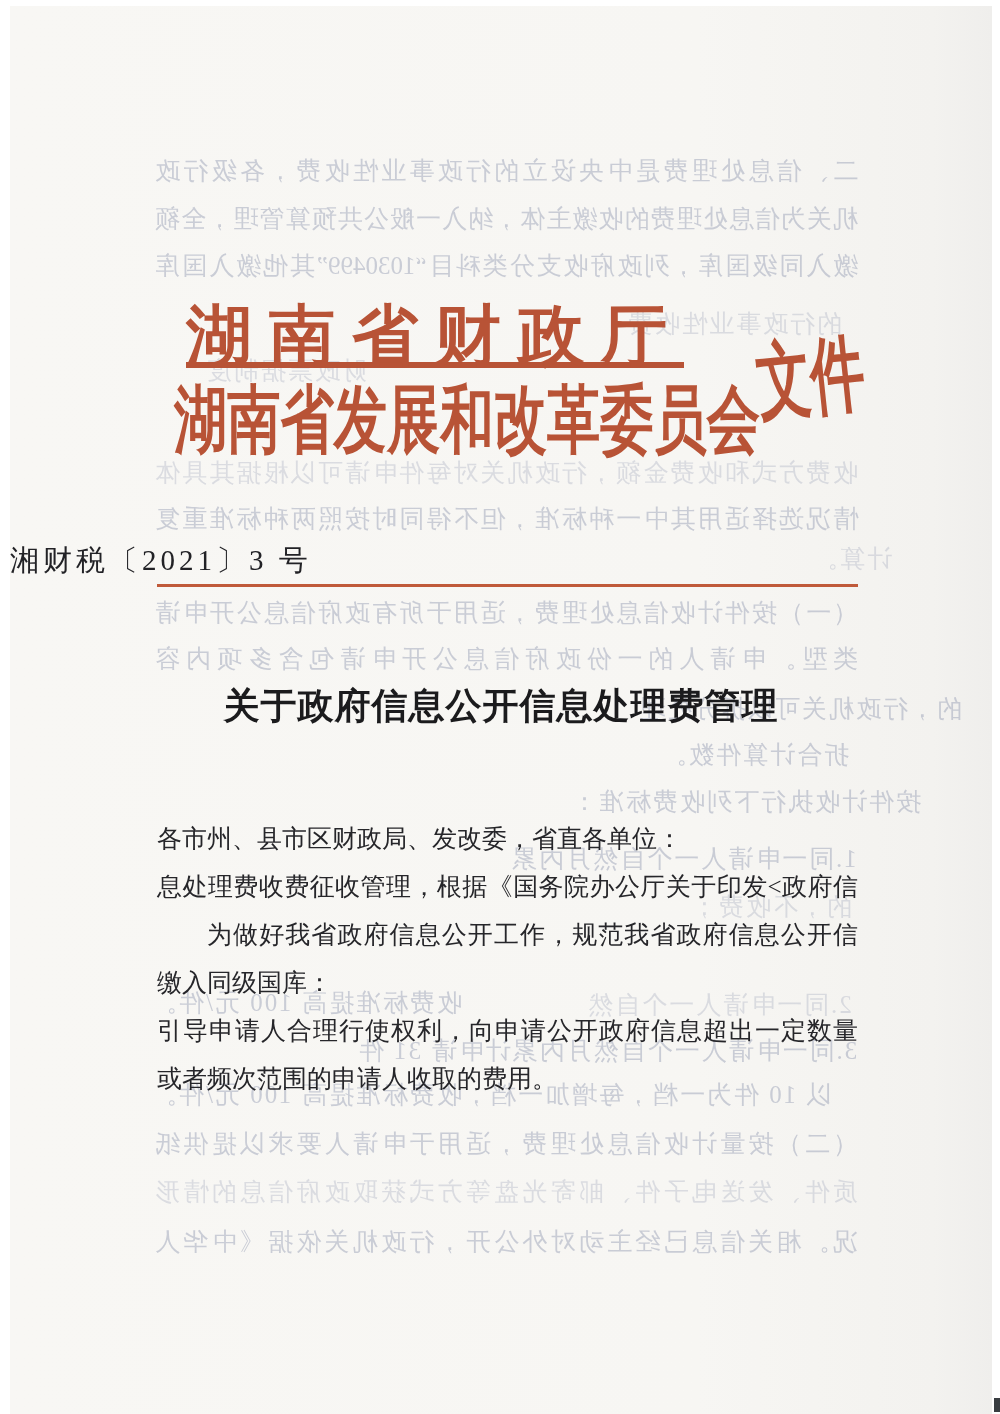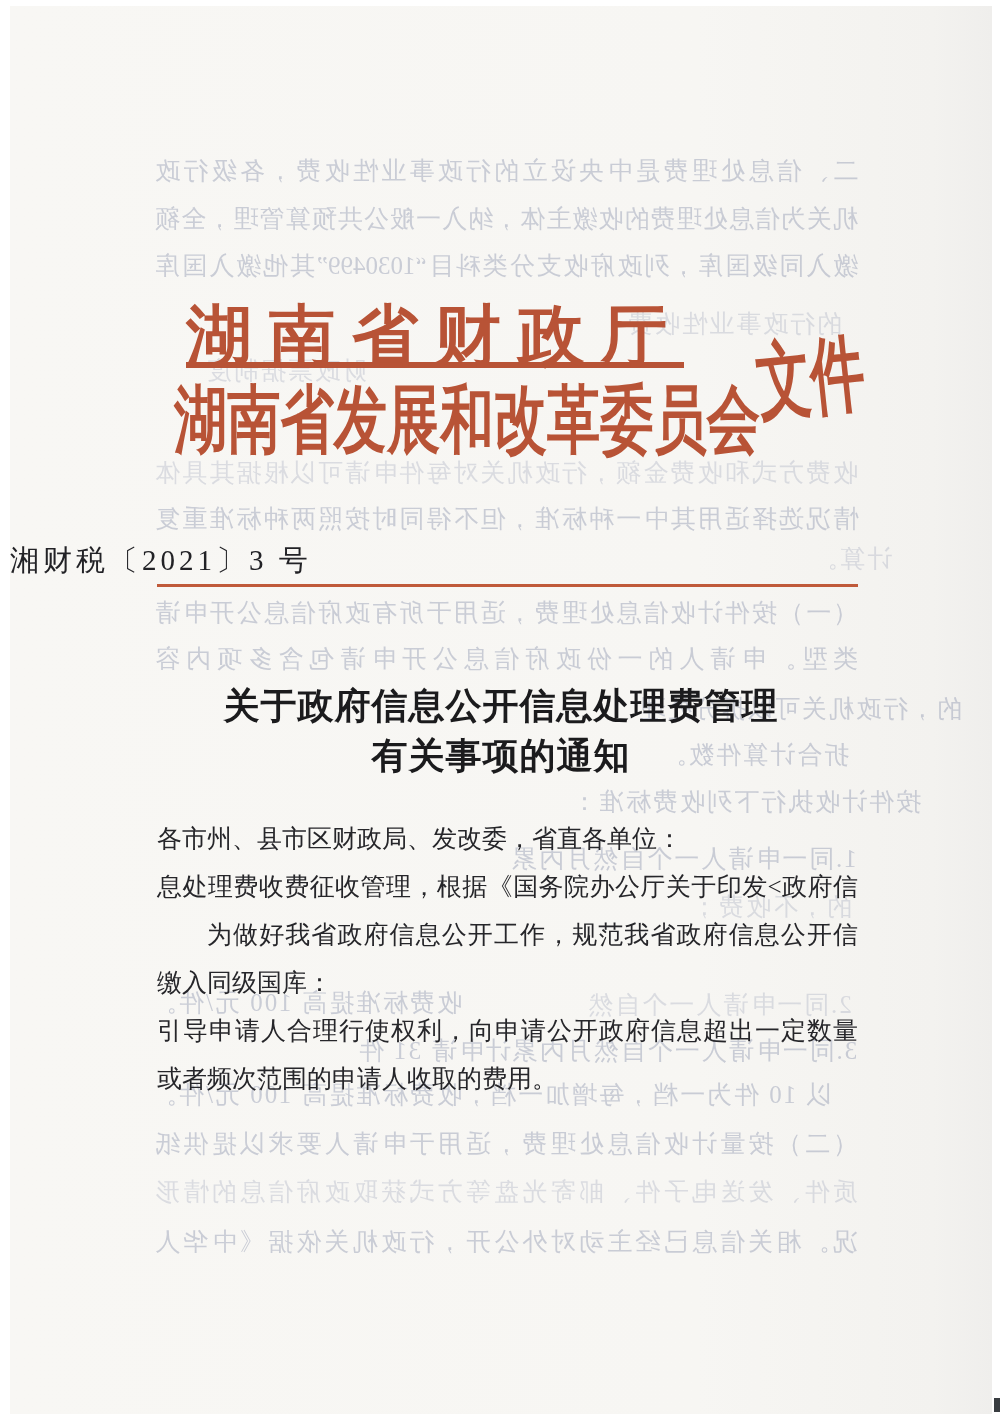--- a/index.html
+++ b/index.html
@@ -100,21 +100,20 @@
     <div class="org2">湖南省发展和改革委员会</div>
     <div class="doclabel">文件</div>
   </div>
 
   <div class="docnum">湘财税〔2021〕3 号</div>
 
   <div class="rule"></div>
 
   <div class="title">
     <div>关于政府信息公开信息处理费管理</div>
-    <div>有关事项的通知</div>
   </div>
 
   <div class="bodytext">
     <div class="ln plain">各市州、县市区财政局、发改委，省直各单位：</div>
     <div class="ln">息处理费收费征收管理，根据《国务院办公厅关于印发&lt;政府信</div>
     <div class="ln ind">为做好我省政府信息公开工作，规范我省政府信息公开信</div>
     <div class="ln plain">缴入同级国库：</div>
     <div class="ln">引导申请人合理行使权利，向申请公开政府信息超出一定数量</div>
     <div class="ln plain">或者频次范围的申请人收取的费用。</div>
   </div>

